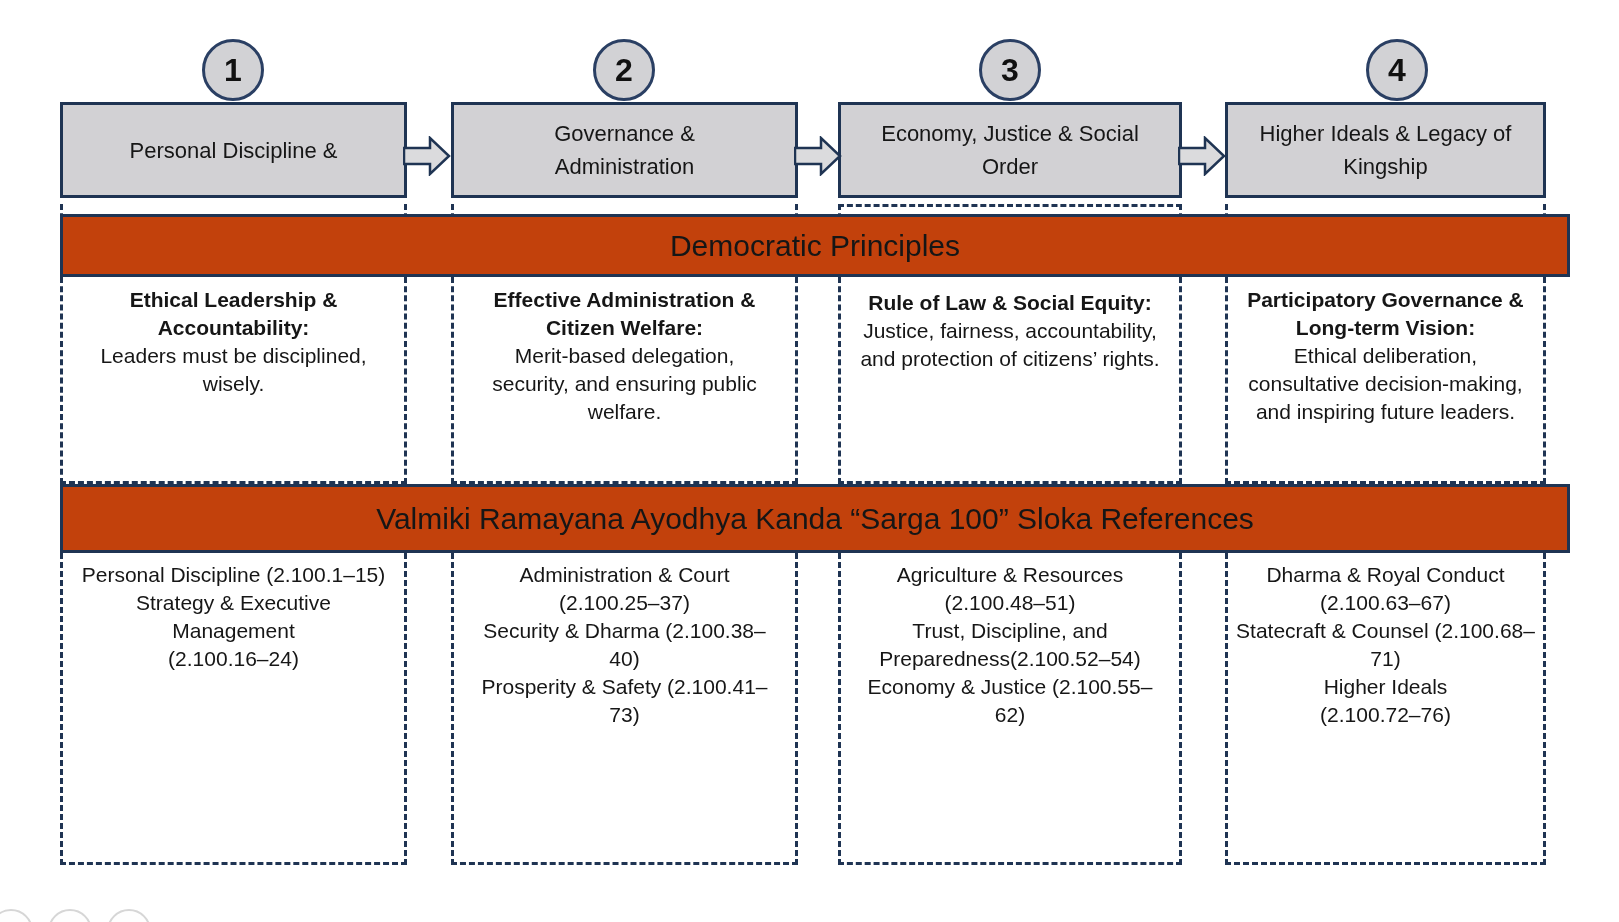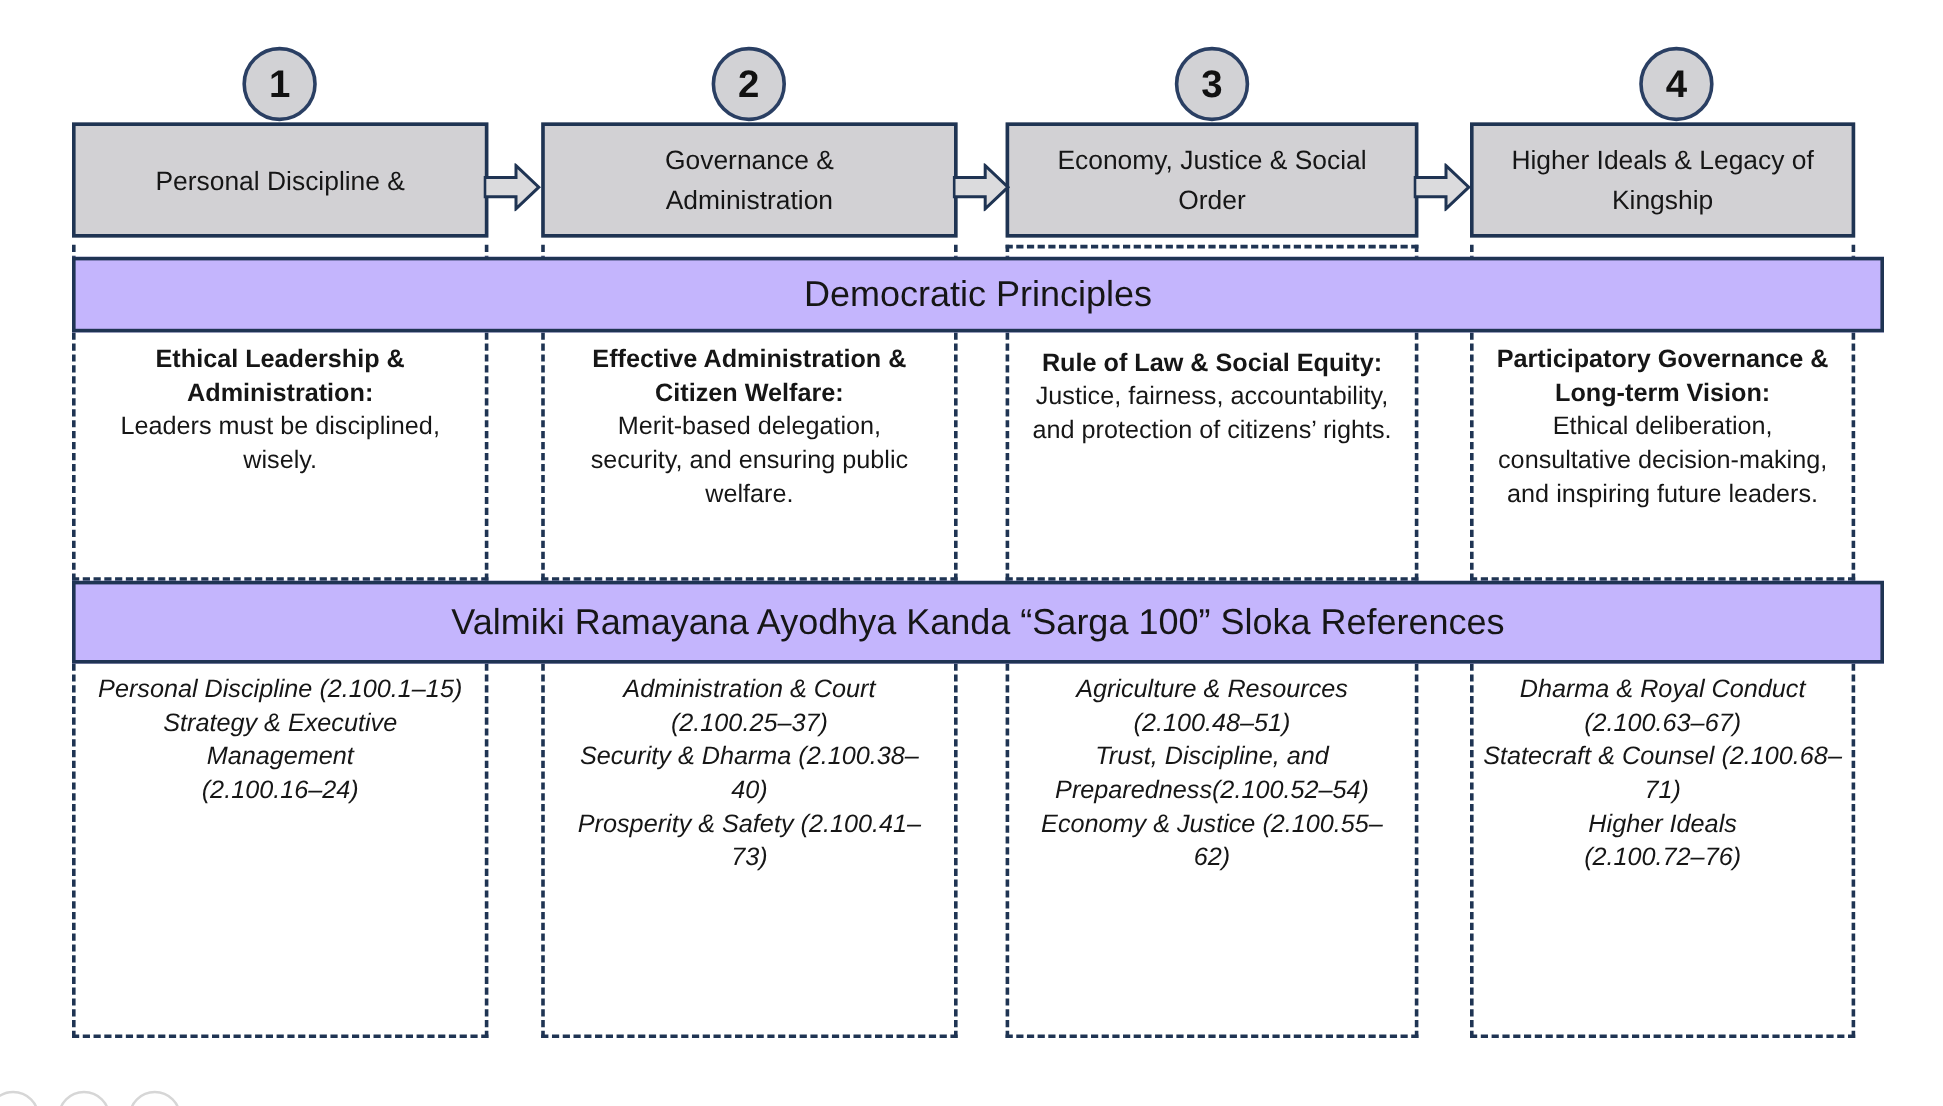--- a/index.html
+++ b/index.html
@@ -22,37 +22,37 @@
   .header-box{
     position:absolute;top:102px;height:96px;background:#d2d1d4;
     border:3px solid #1f3453;box-sizing:border-box;z-index:3;
     display:flex;align-items:center;justify-content:center;text-align:center;
     font-size:22px;font-weight:normal;line-height:33px;color:#131313;
   }
   .flow-arrow{position:absolute;top:136px;z-index:3;}
   .a0{left:403px;} .a1{left:794px;} .a2{left:1178px;}
 
   .band{
-    position:absolute;left:60px;width:1510px;background:#c4b5fd;
+    position:absolute;left:60px;width:1510px;background:#c2410c;
     border:3px solid #1f3453;box-sizing:border-box;z-index:2;
     display:flex;align-items:center;justify-content:center;
     font-size:30px;font-weight:normal;color:#161616;text-align:center;
   }
   .band1{top:214px;height:63px;}
   .band2{top:484px;height:69px;}
 
   .dash-box{
     position:absolute;box-sizing:border-box;z-index:1;background:transparent;
     border-left:3px dashed #1f3453;border-right:3px dashed #1f3453;
     border-bottom:3px dashed #1f3453;border-top:none;
     text-align:center;
   }
   .row2{top:204px;height:280px;}
   .row2.c2{border-top:3px dashed #1f3453;} 
-  .row3{top:553px;height:312px;font-style:italic;}
+  .row3{top:553px;height:312px;}
 
   .txt{position:relative;width:100%;box-sizing:border-box;padding:0 6px;
        font-size:21px;line-height:28px;color:#161616;}
   .row2 .txt{padding-top:82px;}
   .row3 .txt{padding-top:8px;}
   .ln{white-space:nowrap;}
   .ln.b{font-weight:bold;}
 
   .fc{
     position:absolute;top:909px;width:44px;height:44px;border-radius:50%;
@@ -115,21 +115,21 @@
   <div class="band band1">
     <span>Democratic Principles</span>
   </div>
   <div class="band band2">
     <span>Valmiki Ramayana Ayodhya Kanda “Sarga 100” Sloka References</span>
   </div>
 
   <div class="dash-box row2 c0">
     <div class="txt">
         <div class="ln b">Ethical Leadership &amp;</div>
-        <div class="ln b">Administration:</div>
+        <div class="ln b">Accountability:</div>
         <div class="ln">Leaders must be disciplined,</div>
         <div class="ln">wisely.</div>
       </div>
   </div>
   <div class="dash-box row2 c1">
     <div class="txt">
         <div class="ln b">Effective Administration &amp;</div>
         <div class="ln b">Citizen Welfare:</div>
         <div class="ln">Merit-based delegation,</div>
         <div class="ln">security, and ensuring public</div>

